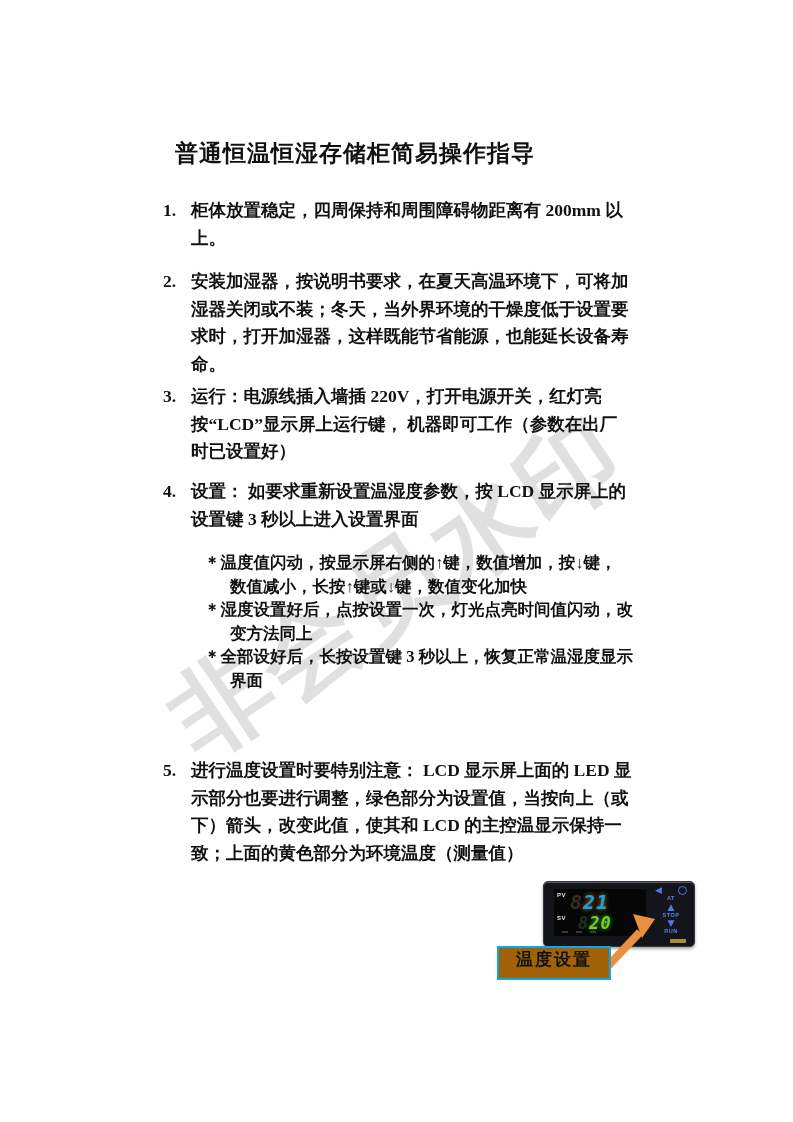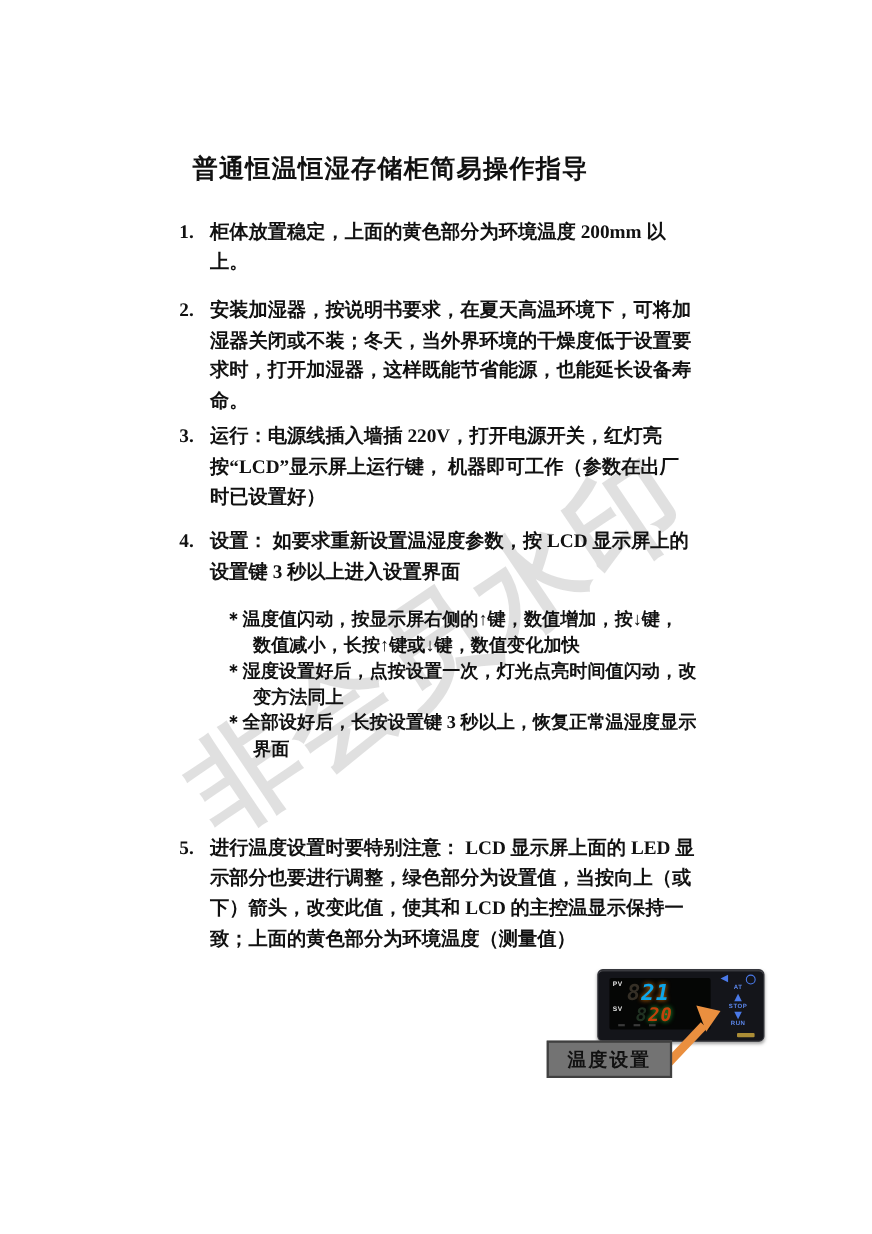--- a/index.html
+++ b/index.html
@@ -42,50 +42,50 @@
   .display{position:absolute;left:10px;top:7px;width:92px;height:47px;background:#050605;border-radius:2px;}
   .tinylabel{position:absolute;font-family:"Liberation Sans", sans-serif;font-weight:bold;font-size:6px;color:#e8e8e8;letter-spacing:.5px;}
   .pvlabel{left:3px;top:3px;}
   .svlabel{left:3px;top:26px;}
   .ledrow{position:absolute;font-family:"DejaVu Sans Mono", monospace;font-weight:bold;font-style:italic;letter-spacing:1px;}
   .pvrow{left:16px;top:1px;font-size:20px;}
   .svrow{left:24px;top:24px;font-size:17px;}
   .ghost{color:#352f26;text-shadow:none;}
   .pvval{color:#0ea5e9;text-shadow:0 0 5px rgba(255,130,0,.85);}
   .svghost{color:#203122;}
-  .svval{color:#c2410c;text-shadow:0 0 5px rgba(40,230,70,.8);}
+  .svval{color:#84cc16;text-shadow:0 0 5px rgba(40,230,70,.8);}
   .inds{position:absolute;left:8px;bottom:3px;display:flex;gap:8px;}
   .inds i{display:block;width:6px;height:2px;background:#3a3a3a;}
   .btns{
     position:absolute;right:4px;top:4px;width:38px;text-align:center;
     font-family:"DejaVu Sans", sans-serif;color:#4a79e8;line-height:1;
   }
   .btns .row1{display:flex;justify-content:space-between;align-items:center;padding:0 3px;}
   .glyph{font-size:9px;color:#4a79e8;}
   .keylbl{font-family:"Liberation Sans", sans-serif;font-weight:bold;font-size:5.5px;color:#5b86ea;letter-spacing:.5px;margin:1px 0;}
   .powerring{display:inline-block;width:7px;height:7px;border:1.5px solid #4a79e8;border-radius:50%;}
   .brand{position:absolute;right:8px;bottom:3px;width:16px;height:4px;background:#c6a23c;opacity:.85;border-radius:1px;}
   
   .callout{
     position:absolute;left:497px;top:946px;width:110px;height:30px;
-    border:2px solid #404040;background:#737373;display:flex;align-items:center;justify-content:center;
+    border:2px solid #0ea5e9;background:#a16207;display:flex;justify-content:center;
     font-size:17px;font-weight:bold;letter-spacing:2px;z-index:2;
   }
   .arrow-svg{position:absolute;left:80px;top:44px;width:66px;height:62px;z-index:3;}
 </style>
 </head>
 <body>
 
 <div class="watermark">非会员水印</div>
 
 <div class="title">普通恒温恒湿存储柜简易操作指导</div>
 
 <div class="oli" style="top:197px">
   <span class="n">1.</span>
-  <div class="t">柜体放置稳定，上面的黄色部分为环境温度 200mm 以
+  <div class="t">柜体放置稳定，四周保持和周围障碍物距离有 200mm 以
 上。</div>
 </div>
 
 <div class="oli" style="top:268px">
   <span class="n">2.</span>
   <div class="t">安装加湿器，按说明书要求，在夏天高温环境下，可将加
 湿器关闭或不装；冬天，当外界环境的干燥度低于设置要
 求时，打开加湿器，这样既能节省能源，也能延长设备寿
 命。</div>
 </div>

